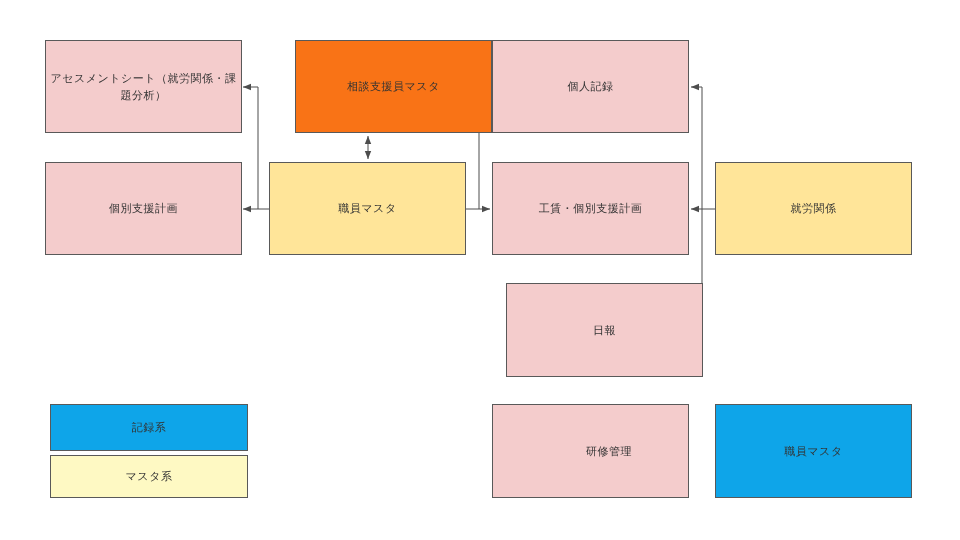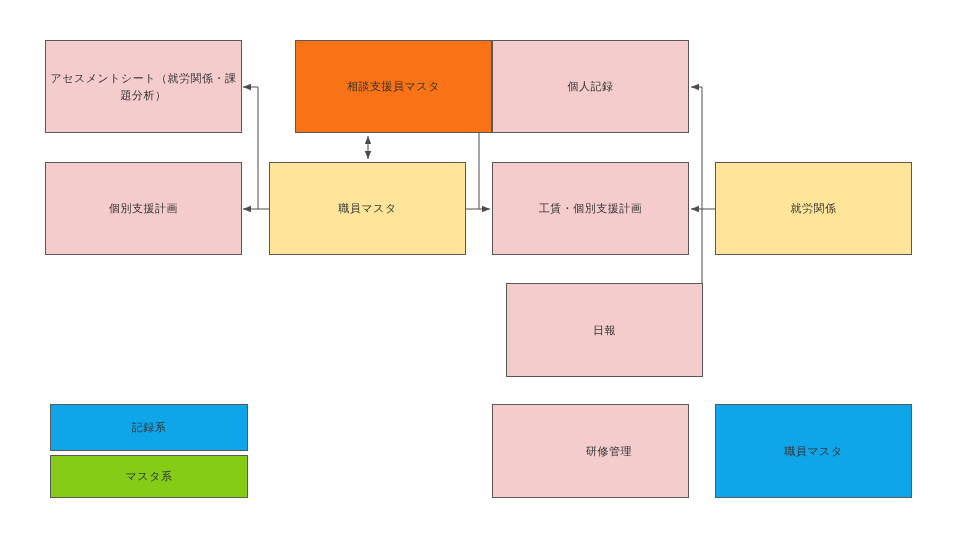--- a/index.html
+++ b/index.html
@@ -48,15 +48,15 @@
       <div class="node master" style="left: 285px; top: 40px; width: 197px; height: 93px; background: #f97316; border: 1px solid rgb(89, 89, 89); color: rgb(51, 51, 51); margin-left: 10px;">相談支援員マスタ</div>
       <div class="node record" style="left: 492px; top: 40px; width: 197px; height: 93px; background: rgb(244, 204, 204); border: 1px solid rgb(89, 89, 89); color: rgb(51, 51, 51);">個人記録</div>
       <div class="node record" style="left: 45px; top: 162px; width: 197px; height: 93px; background: rgb(244, 204, 204); border: 1px solid rgb(89, 89, 89); color: rgb(51, 51, 51);">個別支援計画</div>
       <div class="node master" style="left: 269px; top: 162px; width: 197px; height: 93px; background: rgb(255, 229, 153); border: 1px solid rgb(89, 89, 89); color: rgb(51, 51, 51);">職員マスタ</div>
       <div class="node record" style="left: 492px; top: 162px; width: 197px; height: 93px; background: rgb(244, 204, 204); border: 1px solid rgb(89, 89, 89); color: rgb(51, 51, 51);">工賃・個別支援計画</div>
       <div class="node master" style="left: 715px; top: 162px; width: 197px; height: 93px; background: rgb(255, 229, 153); border: 1px solid rgb(89, 89, 89); color: rgb(51, 51, 51);">就労関係</div>
       <div class="node record" style="left: 492px; top: 283px; width: 197px; height: 94px; background: rgb(244, 204, 204); border: 1px solid rgb(89, 89, 89); color: rgb(51, 51, 51); margin-left: 14px;">日報</div>
       <div class="node record" style="left: 492px; top: 404px; width: 197px; height: 94px; background: rgb(244, 204, 204); border: 1px solid rgb(89, 89, 89); color: rgb(51, 51, 51); padding-left: 40px;">研修管理</div>
       <div class="node master" style="left: 715px; top: 404px; width: 197px; height: 94px; background: #0ea5e9; border: 1px solid rgb(89, 89, 89); color: rgb(51, 51, 51);">職員マスタ</div>
       <div class="node record" style="left: 50px; top: 404px; width: 198px; height: 47px; background: #0ea5e9; border: 1px solid rgb(89, 89, 89); color: rgb(51, 51, 51);">記録系</div>
-      <div class="node master-light" style="left: 50px; top: 455px; width: 198px; height: 43px; background: #84cc16; border: 1px solid rgb(89, 89, 89); color: rgb(51, 51, 51); text-align: center;">マスタ系</div>
+      <div class="node master-light" style="left: 50px; top: 455px; width: 198px; height: 43px; background: #fef9c3; border: 1px solid rgb(89, 89, 89); color: rgb(51, 51, 51); text-align: center;">マスタ系</div>
     </div>
 </div>
 
 </body></html>

